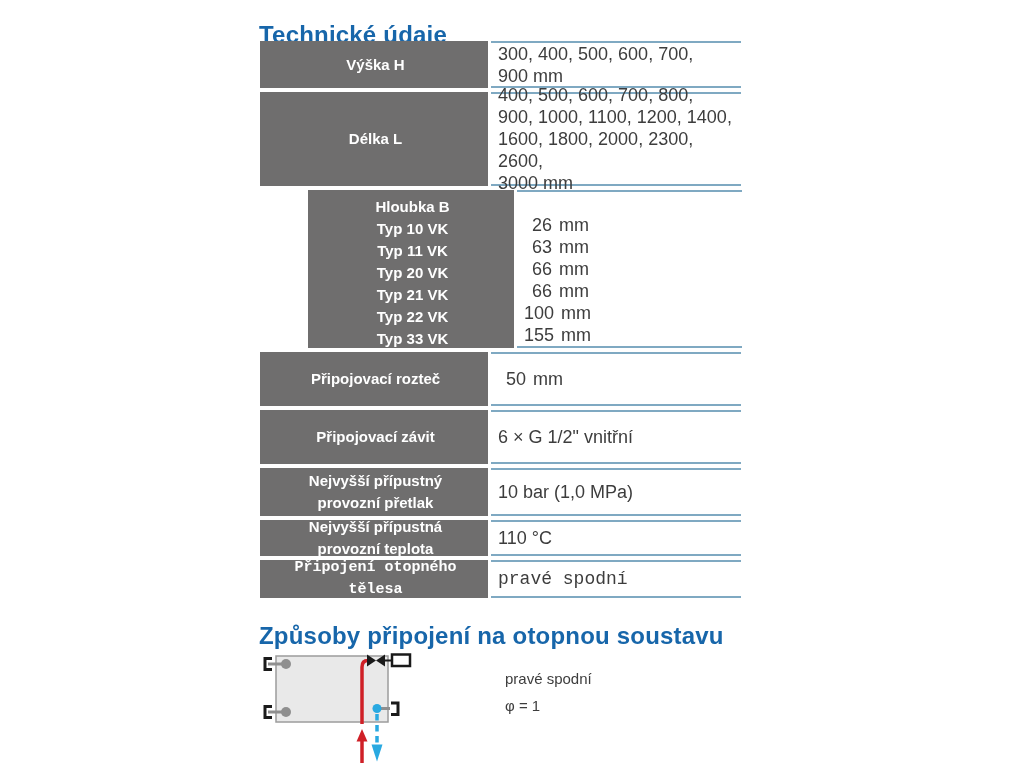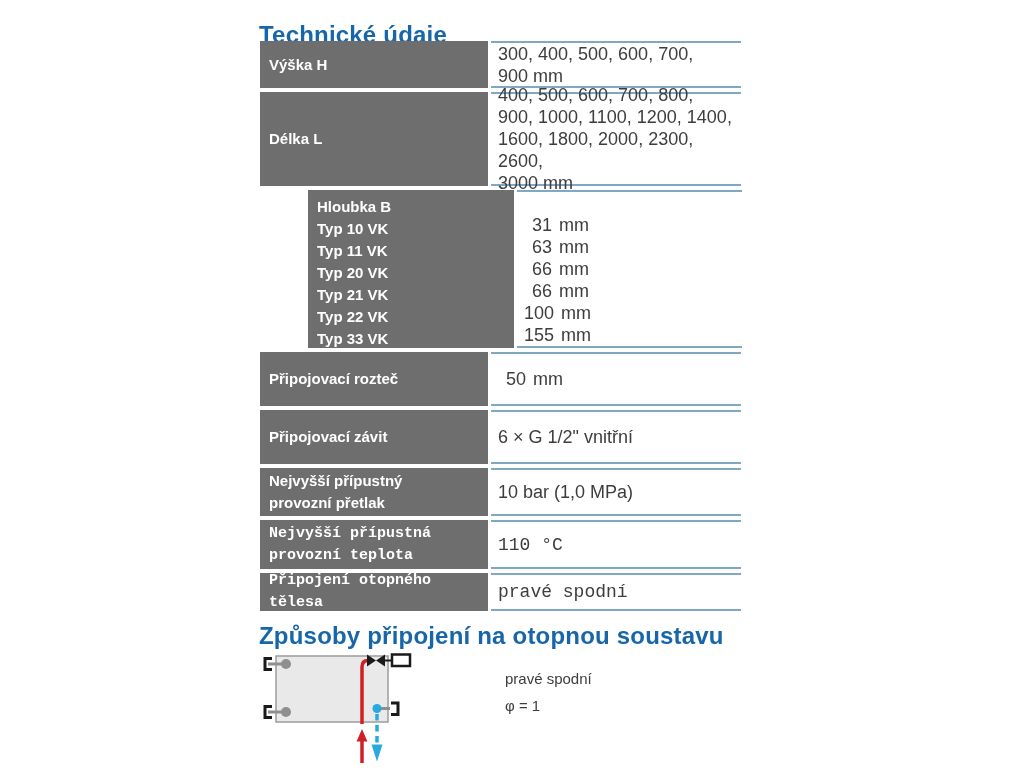--- a/index.html
+++ b/index.html
@@ -40,20 +40,21 @@
     box-sizing: border-box;
     background: var(--table_gray);
     color: #ffffff;
     font-weight: bold;
     font-size: 15px;
     line-height: 22px;
     padding: 0 6px 0 9px;
     display: flex;
     flex-direction: column;
     justify-content: center;
+    text-align: center;
   }
   .t-value {
     width: 250px;
     box-sizing: border-box;
     margin-left: 3px;
     border-top: 2px solid var(--rule_blue);
     border-bottom: 2px solid var(--rule_blue);
     font-size: 18px;
     line-height: 22px;
     color: var(--text_dark);
@@ -61,21 +62,21 @@
     display: flex;
     flex-direction: column;
     justify-content: center;
   }
   .rh1 { height: 47px; }
   .rh2 { height: 94px; }
   .rh3 { height: 158px; padding-left: 48px; }
   .rh4 { height: 54px; }
   .rh5 { height: 54px; }
   .rh6 { height: 48px; }
-  .rh7 { height: 49px; font-family: Liberation Mono, monospace; }
+  .rh7 { height: 36px; }
   .rh8 { height: 38px; font-family: Liberation Mono, monospace; }
   .top-align { justify-content: flex-start; }
   .t-label.top-align { padding-top: 6px; }
   .t-value.top-align { padding-top: 4px; }
   .sub-label { font-weight: bold; }
   .spacer-line { height: 22px; }
   .num {
     display: inline-block;
     min-width: 28px;
     text-align: right;
@@ -146,21 +147,21 @@
         <div>Hloubka B</div>
         <div class="sub-label">Typ 10 VK</div>
         <div class="sub-label">Typ 11 VK</div>
         <div class="sub-label">Typ 20 VK</div>
         <div class="sub-label">Typ 21 VK</div>
         <div class="sub-label">Typ 22 VK</div>
         <div class="sub-label">Typ 33 VK</div>
       </div>
       <div class="t-value top-align">
         <div class="spacer-line"></div>
-        <div><span class="num">31</span><span class="unit">mm</span></div>
+        <div><span class="num">26</span><span class="unit">mm</span></div>
         <div><span class="num">63</span><span class="unit">mm</span></div>
         <div><span class="num">66</span><span class="unit">mm</span></div>
         <div><span class="num">66</span><span class="unit">mm</span></div>
         <div><span class="num">100</span><span class="unit">mm</span></div>
         <div><span class="num">155</span><span class="unit">mm</span></div>
       </div>
     </div>
 
     <div class="t-row rh4">
       <div class="t-label">

